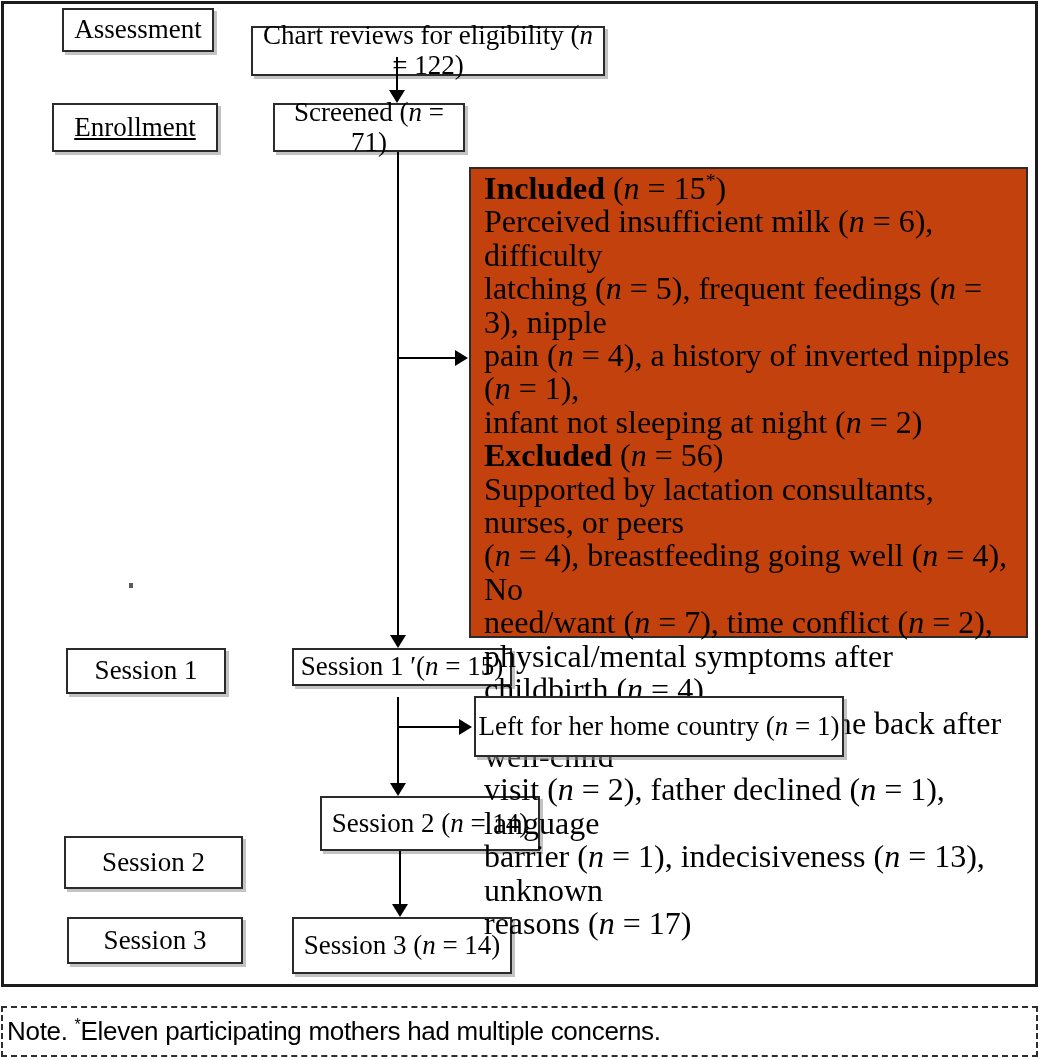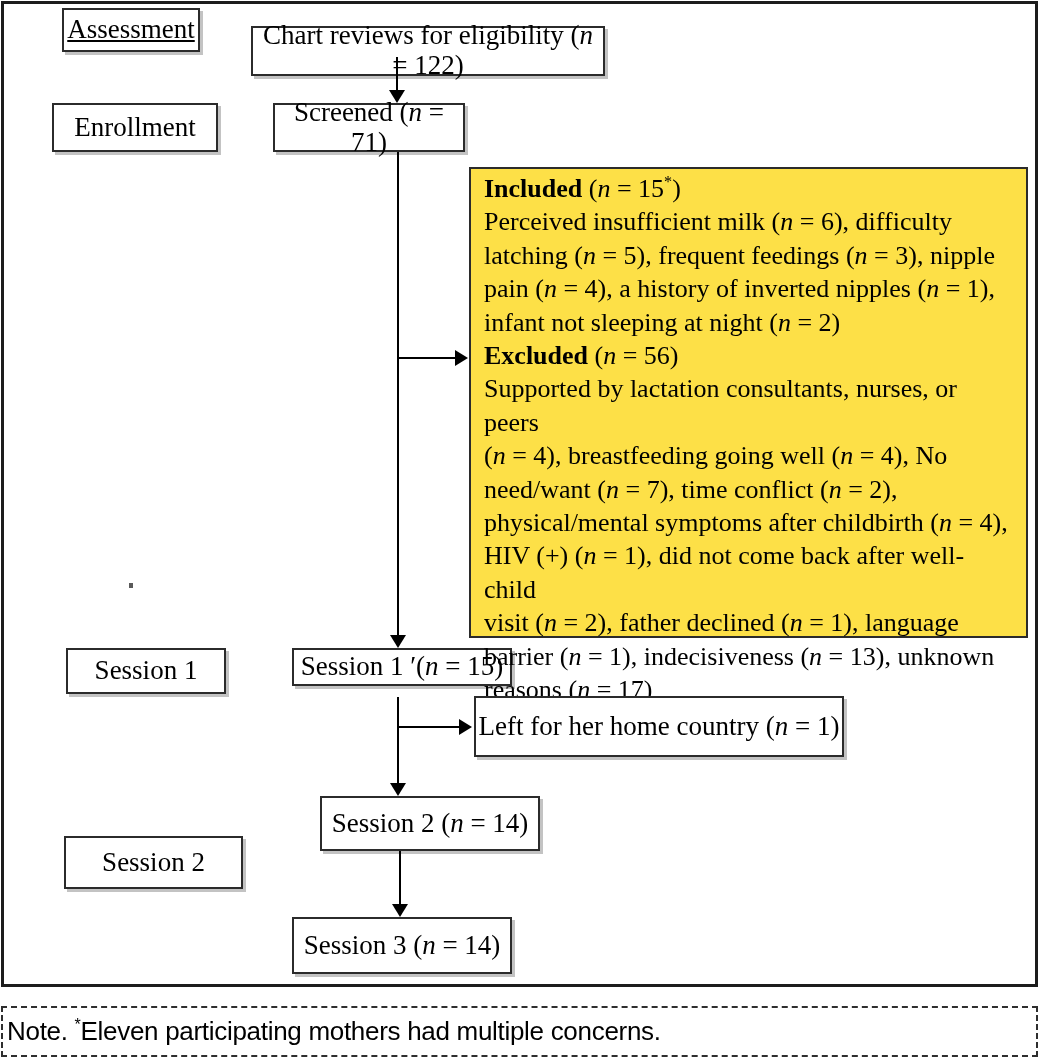--- a/index.html
+++ b/index.html
@@ -26,40 +26,40 @@
     border: 2px solid #2b2b2b;
     box-shadow: 3px 3px 0 rgba(145,145,145,0.55);
     display: flex;
     align-items: center;
     justify-content: center;
     font-size: 27px;
     text-align: center;
     line-height: 1.1;
   }
   
-  .lbl-assessment { left: 62px;  top: 8px;   width: 138px; height: 44px; text-decoration: underline; }
-  .lbl-enrollment { left: 52px;  top: 103px; width: 166px; height: 49px; }
+  .lbl-assessment { left: 62px;  top: 8px;   width: 152px; height: 44px; }
+  .lbl-enrollment { left: 52px;  top: 103px; width: 166px; height: 49px; text-decoration: underline; }
   .lbl-session1   { left: 66px;  top: 648px; width: 160px; height: 46px; }
   .lbl-session2   { left: 64px;  top: 836px; width: 179px; height: 53px; }
   .lbl-session3   { left: 67px;  top: 917px; width: 176px; height: 47px; }
   
   .fb-chart    { left: 251px; top: 7px;   width: 354px; height: 50px; margin-top: 19px; }
   .fb-screened { left: 273px; top: 103px; width: 192px; height: 49px; }
   .fb-session1 { left: 292px; top: 648px; width: 220px; height: 38px; font-family: Liberation Serif, serif; }
   .fb-session2 { left: 292px; top: 796px; width: 220px; height: 55px; margin-left: 28px; }
   .fb-session3 { left: 292px; top: 917px; width: 220px; height: 57px; }
   
   .bigbox {
     position: absolute;
     left: 469px; top: 167px;
     width: 559px; height: 471px;
     border: 2px solid #2b2b2b;
-    background: #fde047;
+    background: #c2410c;
     padding: 3px 10px 0 13px;
-    font-size: 26px;
+    font-size: 32px;
     line-height: 33.4px;
     text-align: left;
   }
   .bigbox .body { white-space: pre-line; }
   .bigbox .bold { font-weight: bold; }
   .fb-lefthome { left: 474px; top: 696px; width: 370px; height: 61px; }
   sup { font-size: 0.62em; vertical-align: super; line-height: 0; }
   i { font-style: italic; }
   
   .vline { position: absolute; width: 2px; background: #000; }
@@ -116,20 +116,23 @@
   </div>
   <div class="box lbl-enrollment">
     <span>Enrollment</span>
   </div>
   <div class="box lbl-session1">
     <span>Session 1</span>
   </div>
   <div class="box lbl-session2">
     <span>Session 2</span>
   </div>
+  <div class="box lbl-session3">
+    <span>Session 3</span>
+  </div>
 
   <div class="box fb-chart">
     <span>Chart reviews for eligibility (<i>n</i> = 122)</span>
   </div>
   <div class="box fb-screened">
     <span>Screened (<i>n</i> = 71)</span>
   </div>
   <div class="box fb-session1">
     <span>Session 1 ′(<i>n</i> = 15)</span>
   </div>

